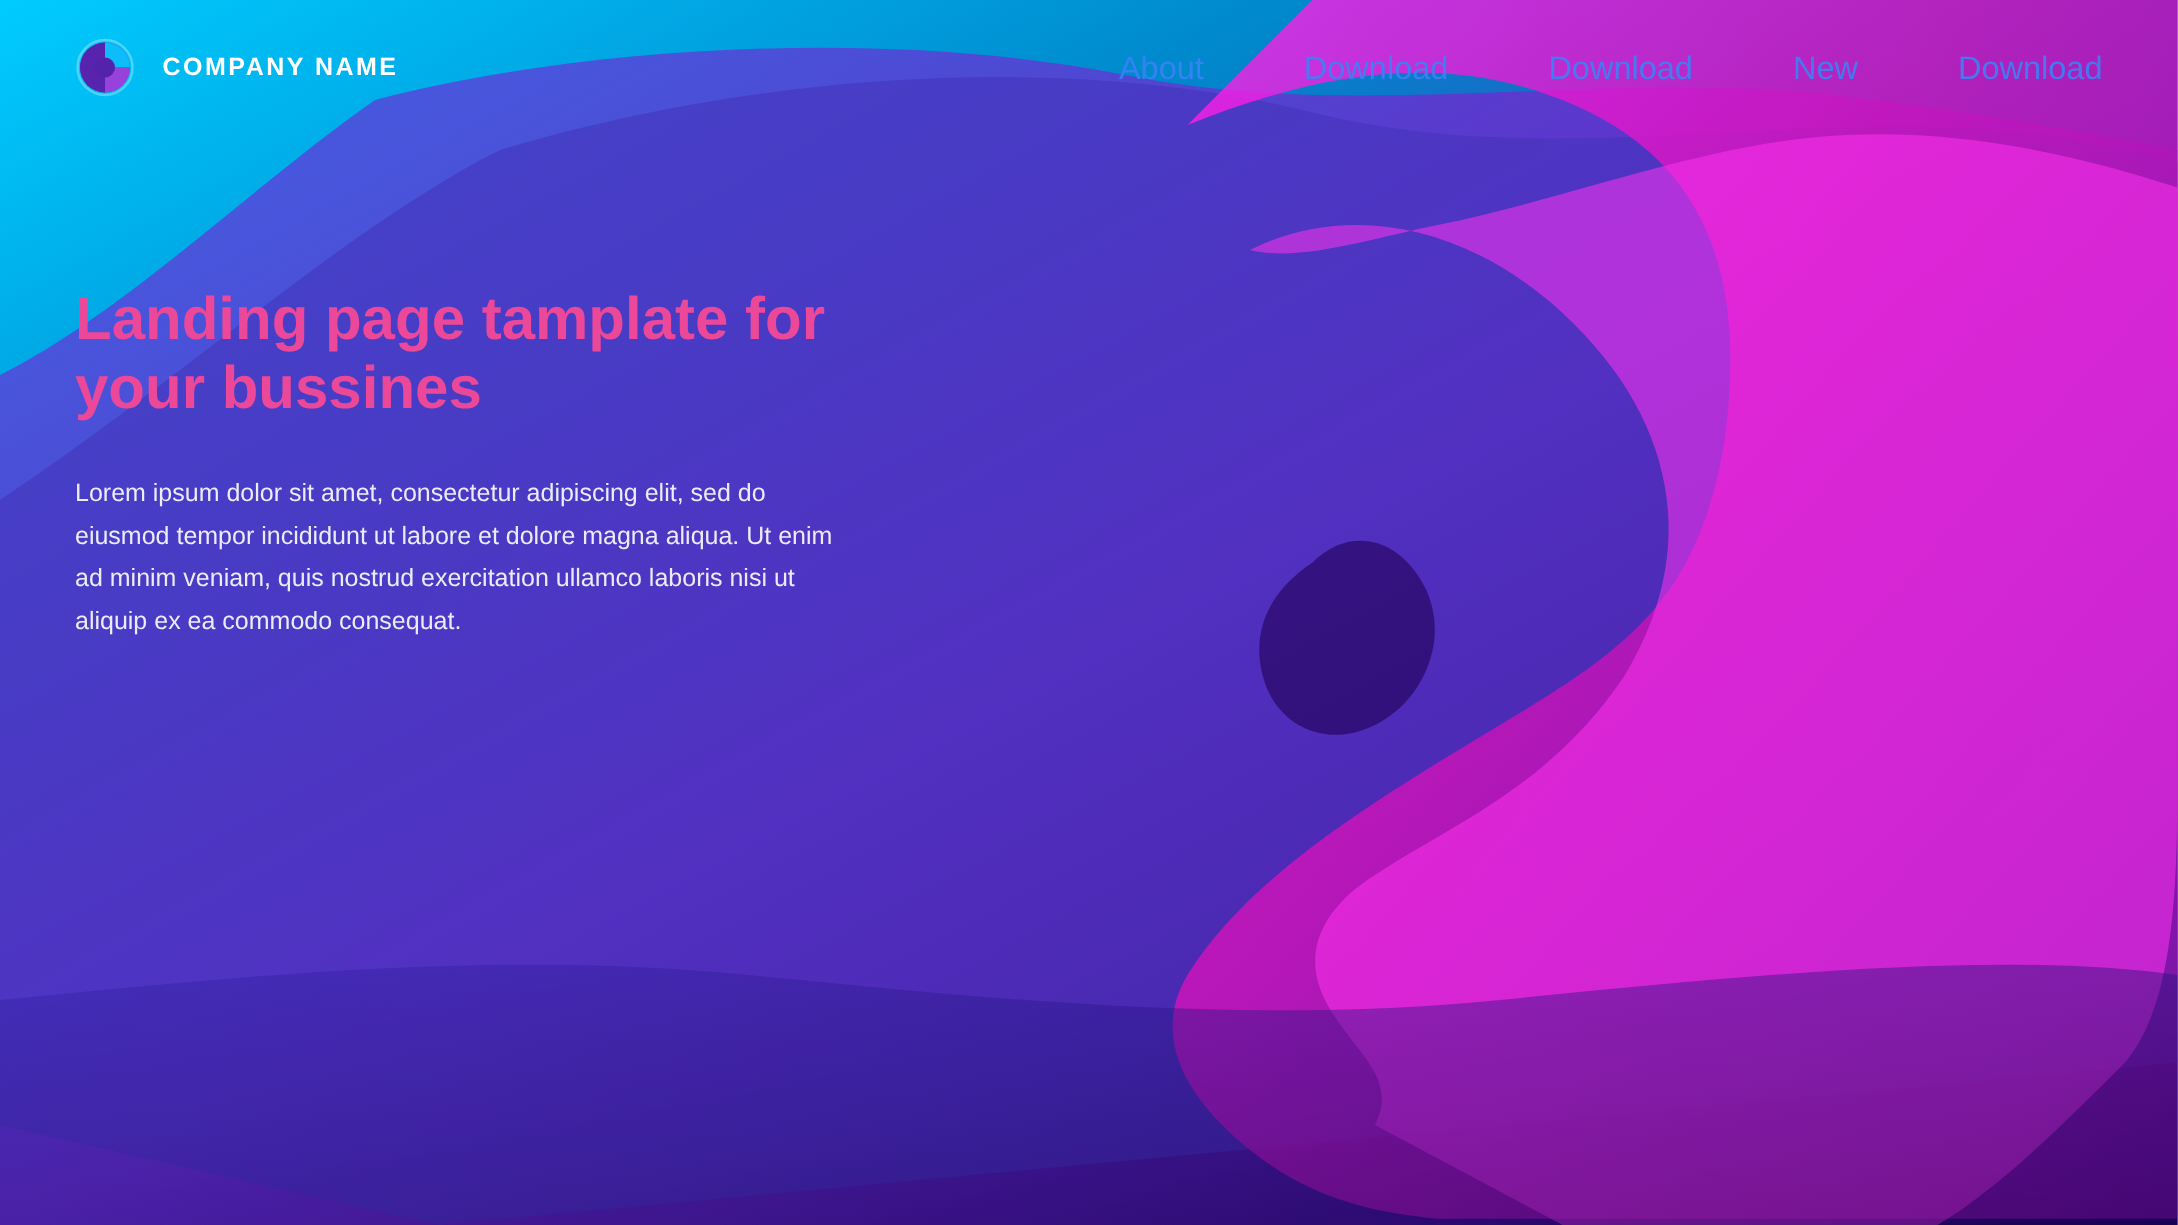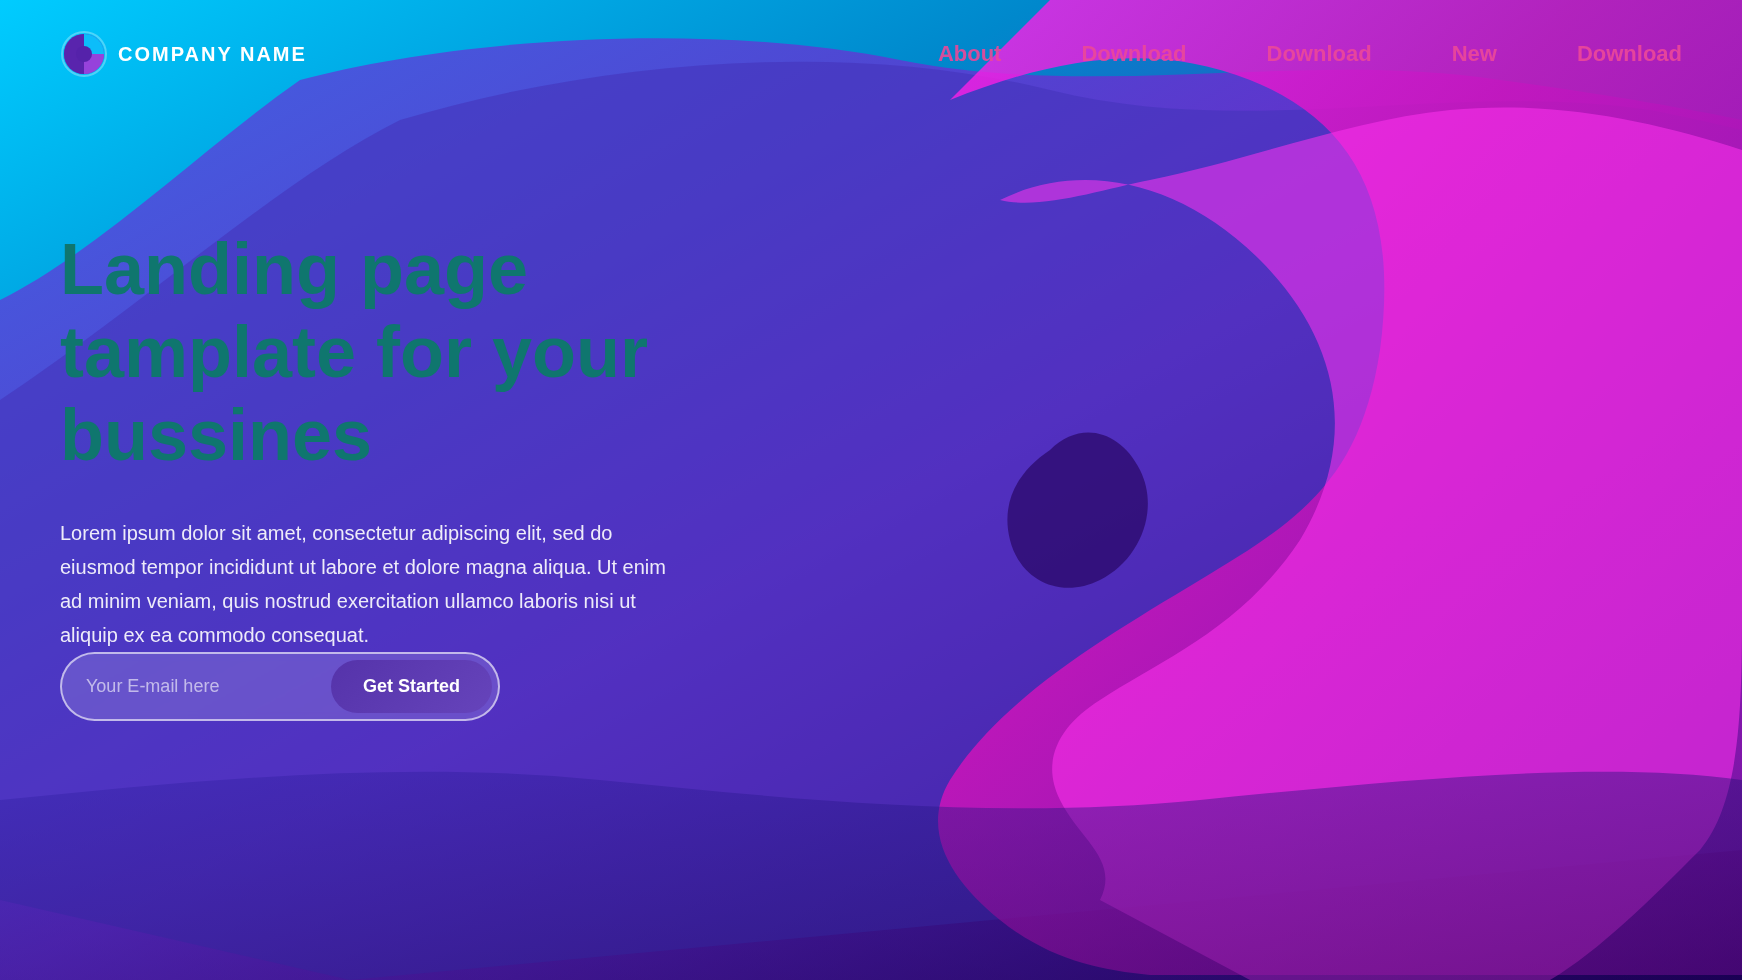--- a/index.html
+++ b/index.html
@@ -38,21 +38,21 @@
       z-index: 10;
       display: flex;
       align-items: center;
       justify-content: space-between;
       padding: 30px 60px;
     }
 
     .logo-area {
       display: flex;
       align-items: center;
-      gap: 10px;
+      gap: 22px;
     }
 
     .logo-icon {
       width: 48px;
       height: 48px;
     }
 
     .company-name {
       color: white;
       font-size: 20px;
@@ -61,39 +61,39 @@
       text-transform: uppercase;
     }
 
     .nav-links {
       display: flex;
       align-items: center;
       gap: 80px;
     }
 
     .nav-link {
-      color: #ec4899;
-      font-size: 22px;
-      font-weight: 700;
+      color: #3b82f6;
+      font-size: 26px;
+      font-weight: 400;
       text-decoration: none;
       cursor: pointer;
       opacity: 0.9;
     }
 
     
     .main-content {
       position: relative;
       z-index: 10;
       padding: 120px 60px 60px 60px;
       max-width: 760px;
     }
 
     .hero-title {
-      color: #0f766e;
-      font-size: 72px;
+      color: #ec4899;
+      font-size: 48px;
       font-weight: 800;
       line-height: 1.15;
       margin-bottom: 40px;
     }
 
     .hero-description {
       color: rgba(255, 255, 255, 0.9);
       font-size: 20px;
       line-height: 1.7;
       max-width: 620px;
@@ -249,17 +249,13 @@
     <a class="nav-link">Download</a>
     <a class="nav-link">New</a>
     <a class="nav-link">Download</a>
   </div>
 </nav>
 
 <div class="main-content">
   <h1 class="hero-title">Landing page tamplate for your bussines</h1>
   <p class="hero-description">Lorem ipsum dolor sit amet, consectetur adipiscing elit, sed do eiusmod tempor incididunt ut labore et dolore magna aliqua. Ut enim ad minim veniam, quis nostrud exercitation ullamco laboris nisi ut aliquip ex ea commodo consequat.</p>
 
-  <div class="email-form">
-    <input type="email" class="email-input" placeholder="Your E-mail here" style="">
-    <button class="get-started-btn">Get Started</button>
-  </div>
 </div>
 
 </body></html>

